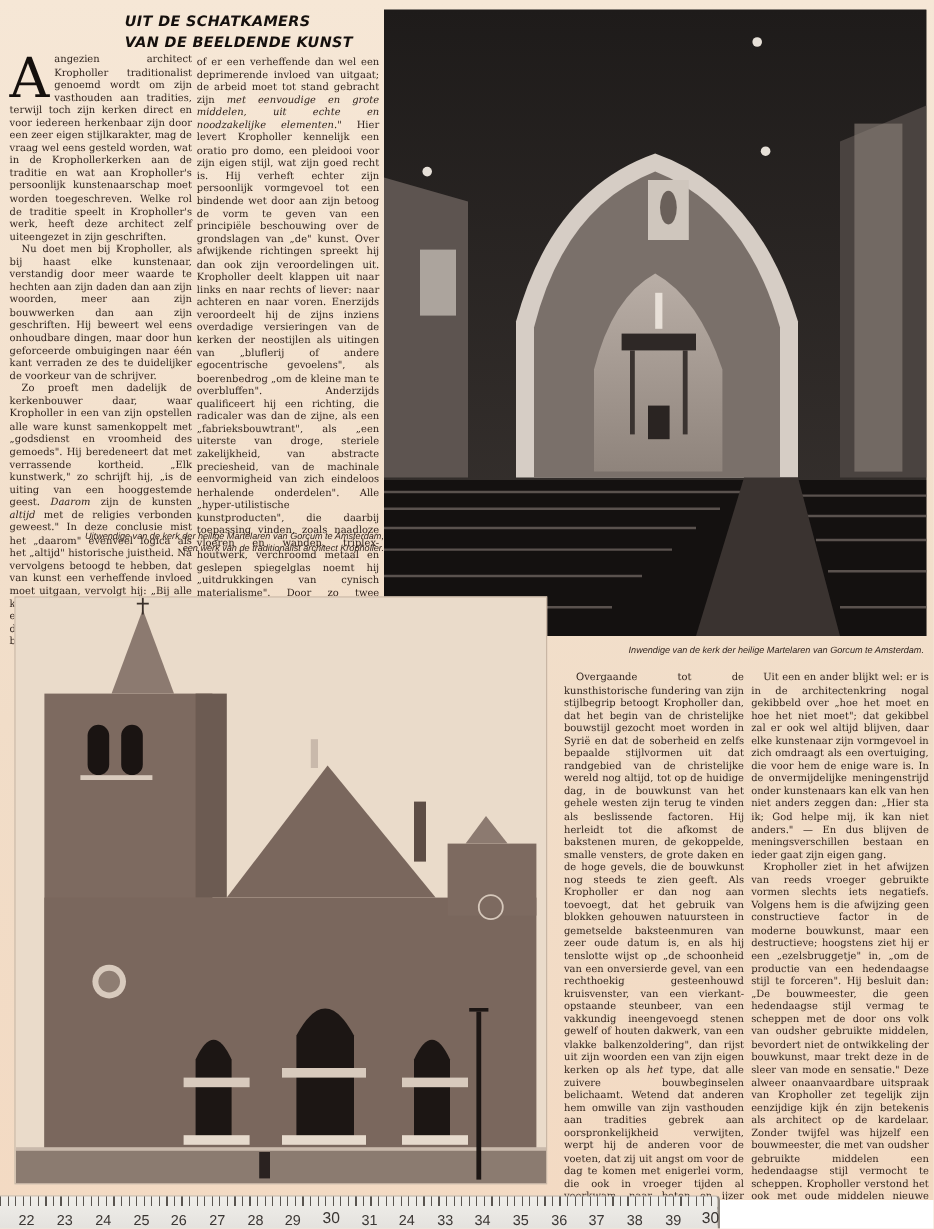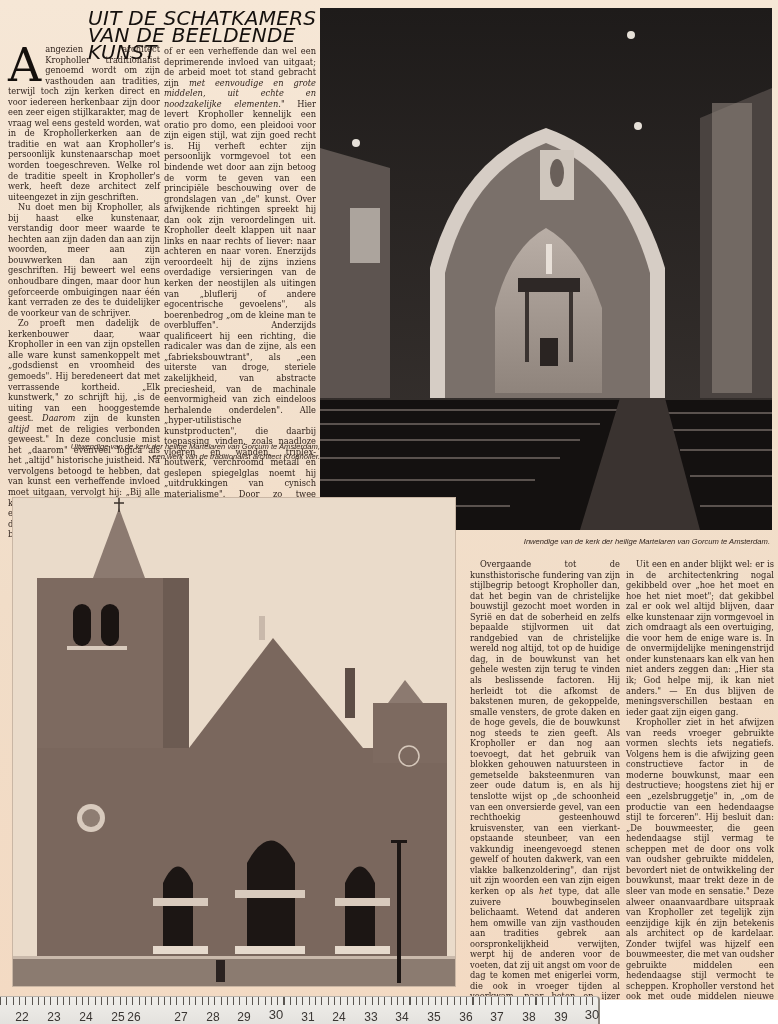--- a/index.html
+++ b/index.html
@@ -8,23 +8,23 @@
       position: relative;
       background: #f4e6d6;
       font-family: "DejaVu Serif", serif;
       color: #2a1f1a;
     }
     .page {
       position: absolute; left: 0; top: 0; width: 778px; height: 1000px;
       background: linear-gradient(180deg, #f6e7d6 0%, #f1ddc8 60%, #f3dac3 100%);
     }
     .title {
-      position: absolute; left: 88px; top: 10px; width: 240px;
-      font-family: "DejaVu Sans", sans-serif; font-weight: normal; font-style: italic;
-      font-size: 20px; line-height: 17px; letter-spacing: 0.3px; color: #15100d;
+      position: absolute; left: 104px; top: 10px; width: 240px;
+      font-family: "DejaVu Sans", sans-serif; font-weight: bold; font-style: italic;
+      font-size: 12px; line-height: 17px; letter-spacing: 0.3px; color: #15100d;
       text-transform: uppercase;
     }
     .col {
       position: absolute;
       font-size: 8.3px; line-height: 10.55px; text-align: justify;
       color: #2b1e18; hyphens: auto;
     }
     .col p { text-indent: 10px; }
     .col p.noindent { text-indent: 0; }
     .dropcap {
@@ -215,21 +215,21 @@
     <p>Kropholler ziet in het afwijzen van reeds vroeger gebruikte vormen slechts iets negatiefs. Volgens hem is die afwijzing geen constructieve factor in de moderne bouwkunst, maar een destructieve; hoogstens ziet hij er een „ezelsbruggetje" in, „om de productie van een hedendaagse stijl te forceren". Hij besluit dan: „De bouwmeester, die geen hedendaagse stijl vermag te scheppen met de door ons volk van oudsher gebruikte middelen, bevordert niet de ontwikkeling der bouwkunst, maar trekt deze in de sleer van mode en sensatie." Deze alweer onaanvaardbare uitspraak van Kropholler zet tegelijk zijn eenzijdige kijk én zijn betekenis als architect op de kardelaar. Zonder twijfel was hijzelf een bouwmeester, die met van oudsher gebruikte middelen een hedendaagse stijl vermocht te scheppen. Kropholler verstond het ook met oude middelen nieuwe vormen te scheppen en dat, wat hijzelf traditie noemde, te doen herleven in een persoonlijke stijl. De traditie moge dan ook door Kropholler nog zo hoog gehouden zijn, de bepalende factor in zijn stijl was zijn persoonlijkheid, zijn onmiskenbaar kunstenaarschap.</p>
   </div>
 </div>
 
 <div class="ruler">
   <div class="ruler-ticks"></div>
   <span class="ruler-label" style="left:22px">22</span>
   <span class="ruler-label" style="left:54px">23</span>
   <span class="ruler-label" style="left:86px">24</span>
   <span class="ruler-label" style="left:118px">25</span>
-  <span class="ruler-label" style="left:134px">26</span>
+  <span class="ruler-label" style="left:149px">26</span>
   <span class="ruler-label" style="left:181px">27</span>
   <span class="ruler-label" style="left:213px">28</span>
   <span class="ruler-label" style="left:244px">29</span>
   <span class="ruler-label big" style="left:276px">30</span>
   <span class="ruler-label" style="left:308px">31</span>
   <span class="ruler-label" style="left:339px">24</span>
   <span class="ruler-label" style="left:371px">33</span>
   <span class="ruler-label" style="left:402px">34</span>
   <span class="ruler-label" style="left:434px">35</span>
   <span class="ruler-label" style="left:466px">36</span>

